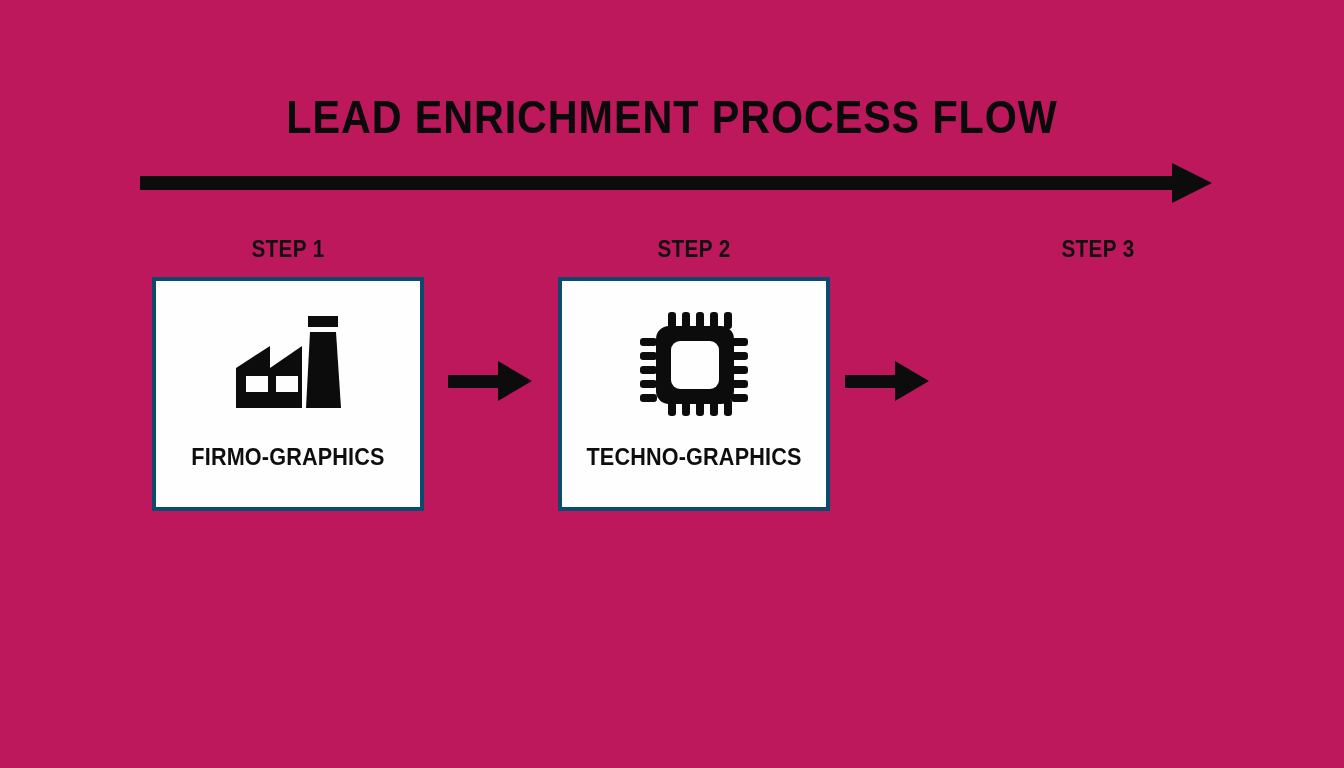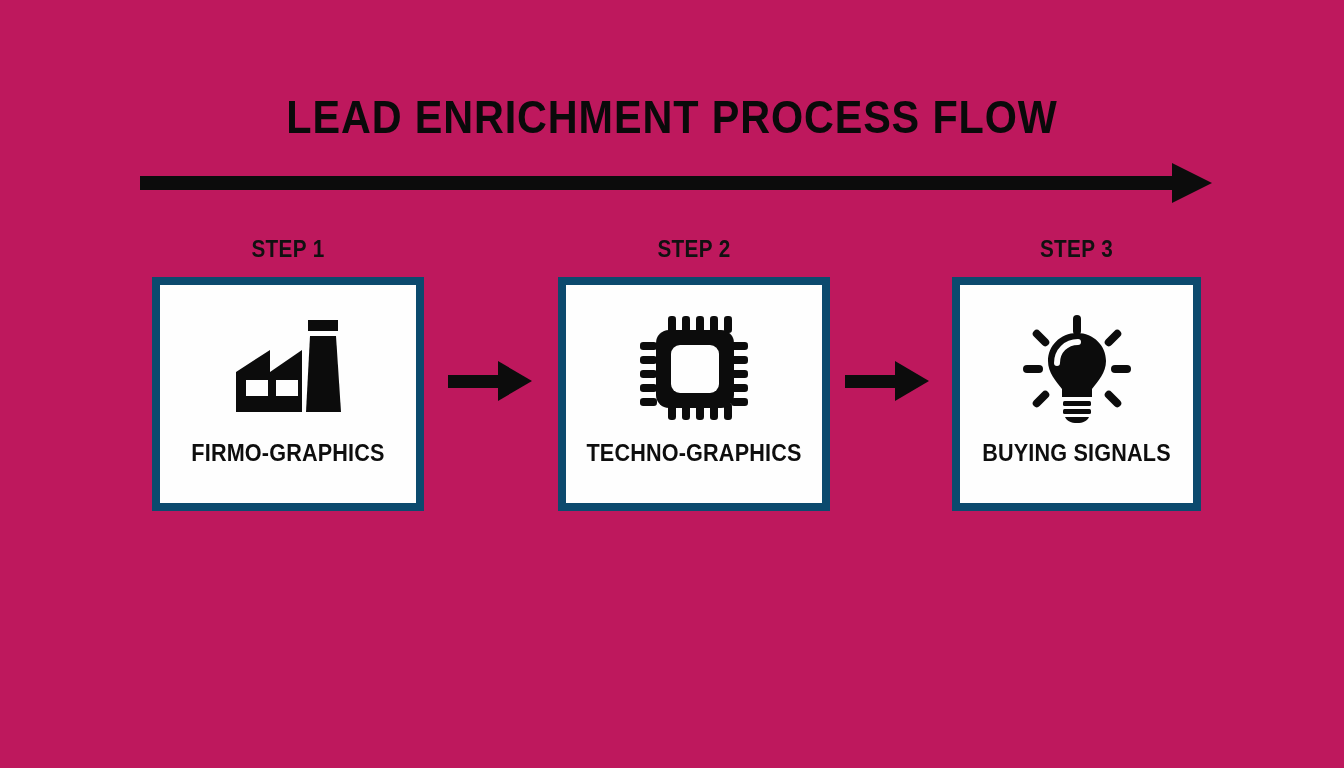--- a/index.html
+++ b/index.html
@@ -59,38 +59,38 @@
     padding-left: 40px;
   }
 
   .step {
     position: absolute;
     top: 0;
     width: 272px;
   }
   .step-1 { left: 140px; }
   .step-2 { left: 546px; }
-  .step-3 { left: 940px; width: 249px; }
+  .step-3 { left: 940px; width: 292px; }
 
   .step-label {
     text-align: center;
     font-family: "Liberation Sans", sans-serif;
     font-weight: bold;
     font-size: 23px;
     letter-spacing: 0.4px;
     color: #111;
     transform: scaleX(0.9);
     transform-origin: center top;
     height: 30px;
     line-height: 26px;
   }
 
   .step-box {
     margin-top: 11px;
-    border: 8px solid #0c4a6e;
+    border: 4px solid #0c4a6e;
     background: #fefefe;
     height: 234px;
     position: relative;
     box-sizing: border-box;
   }
 
   .icon-wrap {
     position: absolute;
     left: 0;
     right: 0;
@@ -200,50 +200,20 @@
             </g>
             <rect x="33" y="33" width="48" height="48" rx="9" fill="#fefefe"></rect>
           </svg>
         </div>
         <div class="box-label">TECHNO-GRAPHICS</div>
       </div>
     </div>
 
     <div class="step step-3">
       <div class="step-label">STEP 3</div>
-      <div class="step-box">
-        <div class="icon-wrap">
-          <svg width="112" height="110" viewBox="0 0 112 110" aria-hidden="true">
-            <g fill="#0c0c0c">
-
-              <rect x="52" y="2" width="8" height="20" rx="4"></rect>
-              <rect x="16" y="15" width="8" height="20" rx="4" transform="rotate(-45 20 25)"></rect>
-              <rect x="88" y="15" width="8" height="20" rx="4" transform="rotate(45 92 25)"></rect>
-              <rect x="2" y="52" width="20" height="8" rx="4"></rect>
-              <rect x="90" y="52" width="20" height="8" rx="4"></rect>
-              <rect x="16" y="76" width="8" height="20" rx="4" transform="rotate(45 20 86)"></rect>
-              <rect x="88" y="76" width="8" height="20" rx="4" transform="rotate(-45 92 86)"></rect>
-
-              <path d="M56 20
-                       C 39 20 27 33 27 48
-                       C 27 60 35 68 41 76
-                       L 41 84 L 71 84 L 71 76
-                       C 77 68 85 60 85 48
-                       C 85 33 73 20 56 20 Z"></path>
-
-              <rect x="42" y="88" width="28" height="5" rx="1.5"></rect>
-              <rect x="42" y="96" width="28" height="5" rx="1.5"></rect>
-              <path d="M44 104 H 68 C 66 108 62 110 56 110 C 50 110 46 108 44 104 Z"></path>
-            </g>
-
-            <path d="M36 50 C 36 38 45 29 57 29" fill="none" stroke="#fefefe" stroke-width="6" stroke-linecap="round"></path>
-          </svg>
-        </div>
-        <div class="box-label">BUYING SIGNALS</div>
-      </div>
     </div>
 
   </div>
 
   <div class="connector connector-1">
     <svg width="88" height="52" viewBox="0 0 88 52" aria-hidden="true">
       <rect x="0" y="20" width="54" height="13" fill="#0c0c0c"></rect>
       <polygon points="50,6 84,26 50,46" fill="#0c0c0c"></polygon>
     </svg>
   </div>

